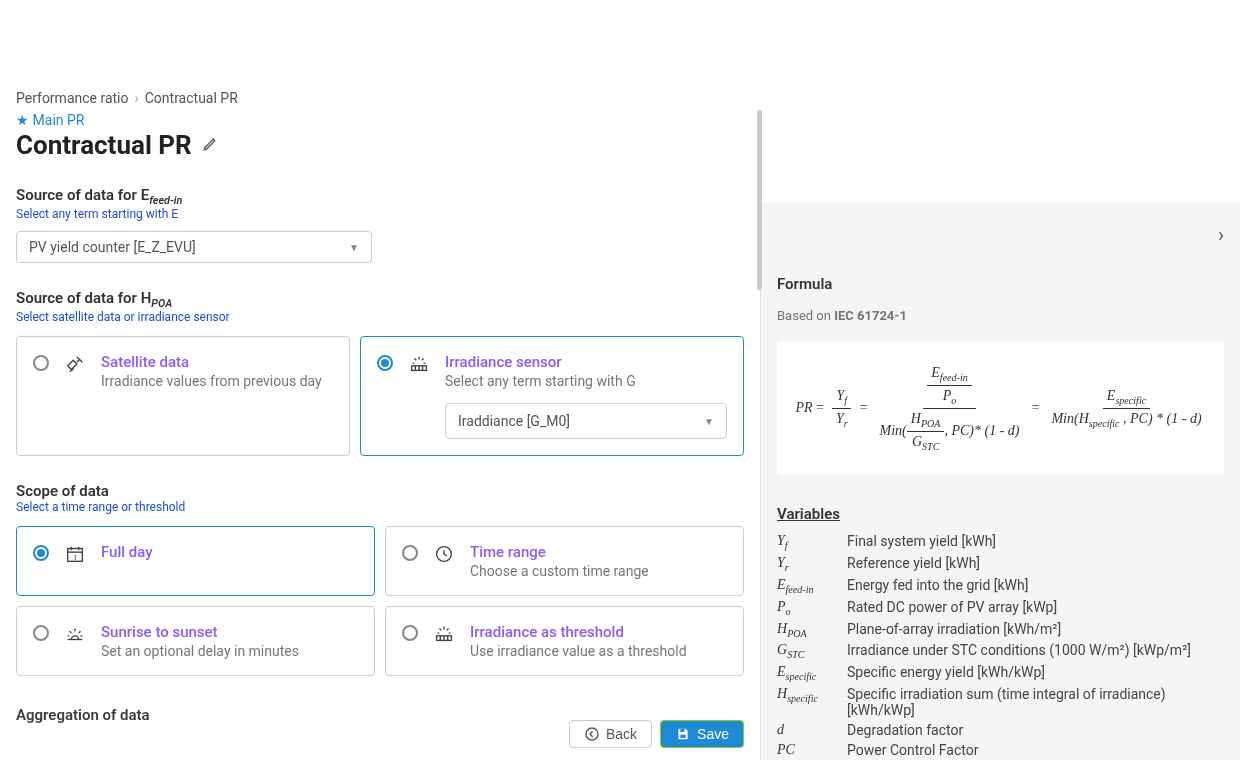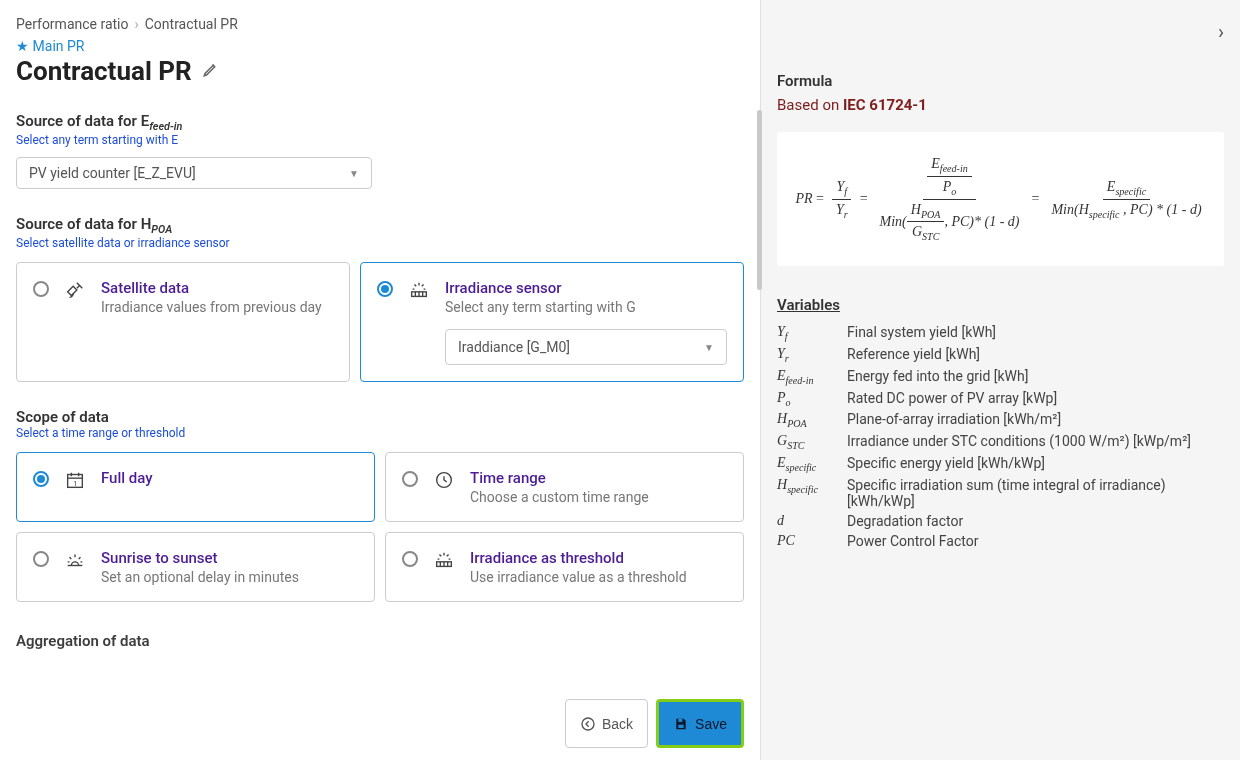--- a/index.html
+++ b/index.html
@@ -1,17 +1,17 @@
 <!DOCTYPE html>
 <html><head>
 <meta charset="utf-8">
 <style>
   * { box-sizing: border-box; margin: 0; padding: 0; }
   body { font-family: -apple-system, BlinkMacSystemFont, "Segoe UI", Roboto, Arial, sans-serif; color: #333; background: #fff; width: 1240px; height: 760px; overflow: hidden; position: relative; }
-  .layout { display: flex; width: 100%; height: 100%; }
+  .layout { display: flex; width: 100%; height: 100%; align-items: flex-end; }
   .main { width: 760px; padding: 16px 16px 0 16px; position: relative; }
   .side { flex: 1; background: #f5f5f5; padding: 16px 16px 0 16px; position: relative; border-left: 1px solid #e0e0e0;}
   
   .breadcrumb { font-size: 14px; color: #555; display: flex; align-items: center; gap: 6px; }
   .breadcrumb .sep { color: #aaa; }
   
   .main-pr-row { margin-top: 6px; display: flex; align-items: center; gap: 4px; color: #1e8ad6; font-size: 14px; }
   .star-icon { color: #1e8ad6; }
   
   .title-row { margin-top: 2px; display: flex; align-items: center; gap: 10px; }
@@ -28,37 +28,37 @@
   
   .option-grid { display: grid; grid-template-columns: 1fr 1fr; gap: 10px; margin-top: 12px; }
   .option-card { border: 1px solid #ccc; border-radius: 4px; padding: 16px; display: flex; gap: 14px; align-items: flex-start; background: #fff; cursor: pointer; }
   .option-card.selected { border-color: #1e8ad6; }
   .option-card .radio { width: 16px; height: 16px; border: 2px solid #888; border-radius: 50%; margin-top: 2px; flex-shrink: 0; position: relative; }
   .option-card.selected .radio { border-color: #1e8ad6; }
   .option-card.selected .radio::after { content: ""; position: absolute; inset: 2px; background: #1e8ad6; border-radius: 50%; }
   .option-card .icon { width: 24px; flex-shrink: 0; color: #444; display:flex; align-items:center; justify-content:center; margin-top:0px;}
   .option-card .icon svg { width: 22px; height: 22px; stroke: #444; fill: none; stroke-width:1.5; }
   .option-body { flex: 1; }
-  .option-title { font-size: 15px; color: #4c1d95; font-weight: 500; }
+  .option-title { font-size: 15px; color: #8b5cf6; font-weight: 500; }
   .option-sub { font-size: 14px; color: #777; margin-top: 2px; }
   .option-card .embedded-dropdown { margin-top: 14px; }
   .option-card.tall { min-height: 120px; }
   
   .truncated { margin-top: 30px; font-size: 15px; font-weight: 600; color: #333; opacity: .95;}
   
   .footer { position: absolute; bottom: 12px; right: 16px; display: flex; gap: 8px; }
-  .btn { height: 49px; padding: 0 14px; border-radius: 4px; font-size: 14px; display: flex; align-items: center; gap: 6px; cursor: pointer; }
+  .btn { height: 28px; padding: 0 14px; border-radius: 4px; font-size: 14px; display: flex; align-items: center; gap: 6px; cursor: pointer; }
   .btn-secondary { background: #fff; border: 1px solid #ccc; color: #555; }
-  .btn-primary { background: #1e8ad6; border: 3px solid #84cc16; color: #0f172a; }
+  .btn-primary { background: #1e8ad6; border: 1px solid #84cc16; color: #ffffff; }
   .btn svg { width: 16px; height: 16px; stroke: currentColor; fill: none; stroke-width: 2;}
   .btn-primary svg { fill: currentColor; stroke:none;}
   
   .side .expand-icon { position: absolute; top: 20px; right: 16px; color: #555; cursor: pointer; font-size: 20px;}
   .side-section-title { font-size: 15px; font-weight: 600; margin-top: 56px; color:#333;}
-  .side-sub { font-size: 15px; color: #7f1d1d; margin-top: 6px;}
+  .side-sub { font-size: 13px; color: #737373; margin-top: 15px;}
   .formula-card { margin-top: 18px; background: #fff; border-radius: 2px; padding: 24px 12px; font-family: "Cambria Math","Times New Roman",serif; font-size: 14px; color:#333; display:flex; justify-content:center;}
   .formula-card .eq { display:flex; align-items:center; gap:8px; white-space: nowrap;}
   .frac { display:inline-flex; flex-direction:column; align-items:center; vertical-align: middle; }
   .frac > .num { border-bottom:1px solid #333; padding: 0 4px 2px; }
   .frac > .den { padding: 2px 4px 0; }
   .vars-title { margin-top: 30px; font-size: 15px; font-weight: 600; text-decoration: underline;}
   .vars-table { margin-top: 8px; width: 100%; font-size: 14px; border-collapse: collapse; }
   .vars-table td { vertical-align: top; padding: 2px 6px 2px 0; color:#444;}
   .vars-table td:first-child { width: 70px; font-family: "Cambria Math","Times New Roman",serif; font-style: italic; color:#333;}
   sub { font-size: 0.72em; font-style: italic;}

